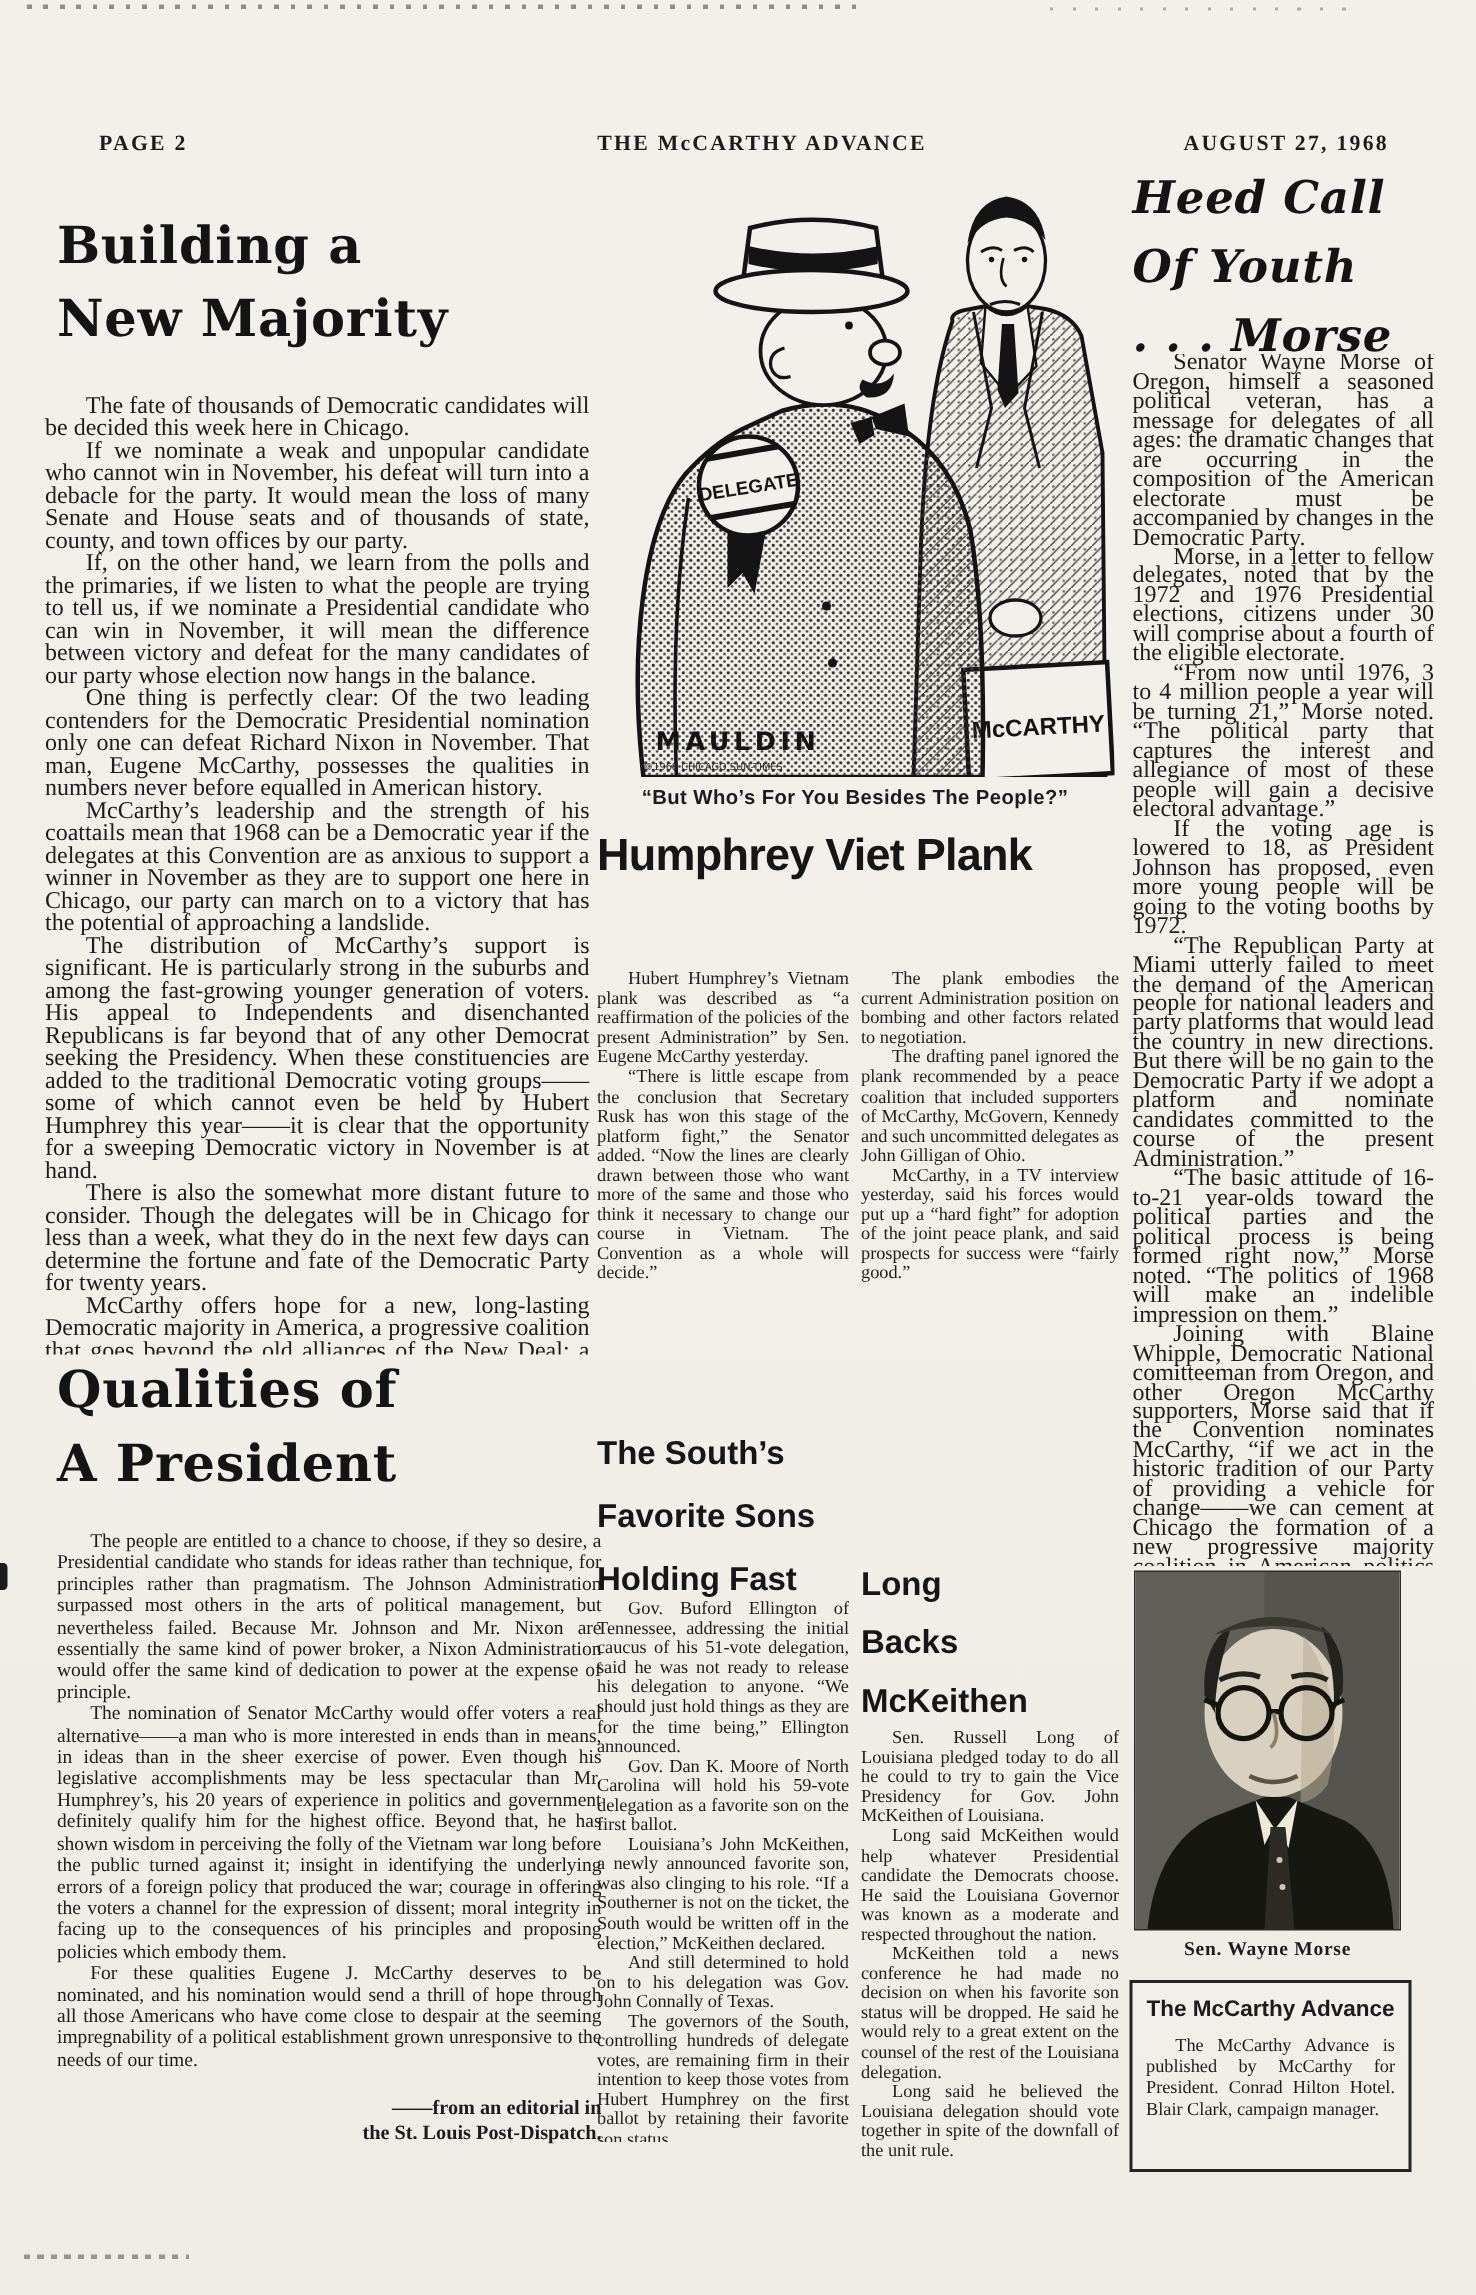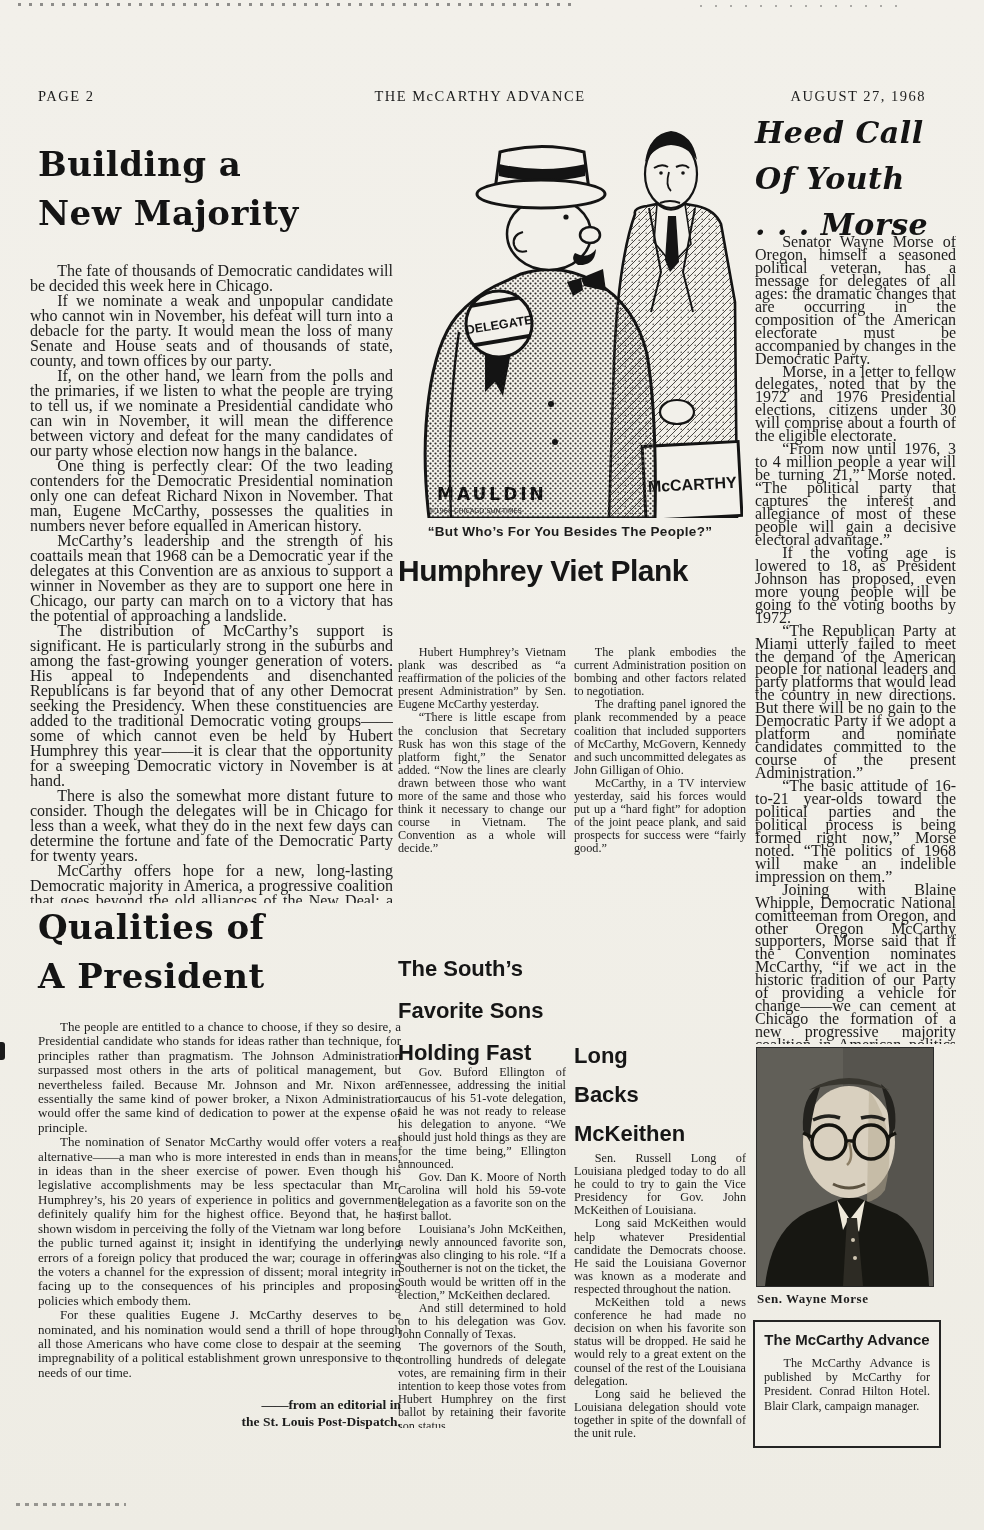--- a/index.html
+++ b/index.html
@@ -8,21 +8,21 @@
     font-family:"Liberation Serif",serif;color:#1c1c1c;overflow:hidden;}
   
   .top-marks{position:absolute;top:3px;left:18px;width:560px;height:3px;
     background:repeating-linear-gradient(90deg,#2a2a2a 0 3px,transparent 3px 11px);opacity:.5;}
   .top-marks2{position:absolute;top:5px;left:700px;width:200px;height:2px;
     background:repeating-linear-gradient(90deg,#2a2a2a 0 2px,transparent 2px 15px);opacity:.35;}
   .bottom-marks{position:absolute;top:1503px;left:16px;width:110px;height:3px;
     background:repeating-linear-gradient(90deg,#2a2a2a 0 4px,transparent 4px 9px);opacity:.45;}
   .edge-blob{position:absolute;top:1042px;left:0;width:5px;height:18px;background:#1b1b1b;border-radius:0 3px 3px 0;}
   
-  .hdr{position:absolute;top:88px;font-size:14.5px;letter-spacing:1.5px;font-weight:normal;}
+  .hdr{position:absolute;top:88px;font-size:14.5px;letter-spacing:1.5px;font-weight:bold;margin-left:28px;}
   #hdr-page{left:38px;}
   #hdr-title{left:330px;width:300px;text-align:center;}
   #hdr-date{right:58px;}
   
   .hl-serif{font-family:"DejaVu Serif",serif;font-weight:700;color:#141414;}
   .hl-sans{font-family:"Liberation Sans",sans-serif;font-weight:700;color:#161616;}
   .hl-italic{font-family:"DejaVu Serif",serif;font-weight:700;font-style:italic;color:#141414;}
   #bld-hl{position:absolute;left:38px;top:140px;font-size:34px;line-height:49px;letter-spacing:.5px;}
   #qual-hl{position:absolute;left:38px;top:903px;font-size:34px;line-height:49px;letter-spacing:.5px;}
   #hum-hl{position:absolute;left:398px;top:549px;font-size:30px;line-height:43px;letter-spacing:-.5px;}
@@ -43,21 +43,21 @@
   #south-body{position:absolute;left:398px;top:1066px;width:168px;height:362px;overflow:hidden;}
   #long-body{position:absolute;left:574px;top:1152px;width:172px;height:332px;overflow:hidden;}
   #morse-body{position:absolute;left:755px;top:236px;width:201px;height:808px;overflow:hidden;
     font-size:16px;line-height:12.95px;}
   
   #cartoon{position:absolute;left:399px;top:112px;width:344px;height:406px;}
   #cart-cap{position:absolute;left:388px;top:524px;width:364px;text-align:center;
     font-family:"Liberation Sans",sans-serif;font-weight:bold;font-size:13.5px;letter-spacing:.3px;}
   
   #photo{position:absolute;left:757px;top:1048px;width:176px;height:238px;outline:1px solid #2a2a2a;}
-  #photo-cap{position:absolute;left:757px;top:1291px;width:176px;
+  #photo-cap{position:absolute;left:757px;top:1291px;width:176px;text-align:center;
     font-weight:bold;font-size:13px;letter-spacing:.5px;}
   
   #mast-box{position:absolute;left:753px;top:1320px;width:188px;height:128px;
     border:2px solid #242424;box-sizing:border-box;padding:7px 9px 0 9px;background:rgba(255,255,255,.12);}
   .box-title{font-family:"Liberation Sans",sans-serif;font-weight:bold;font-size:15px;
     text-align:center;margin:2px 0 8px 0;}
   .box-text{font-size:12.2px;line-height:14.2px;text-align:justify;text-indent:1.6em;margin:0;}
 </style>
 </head>
 <body>

